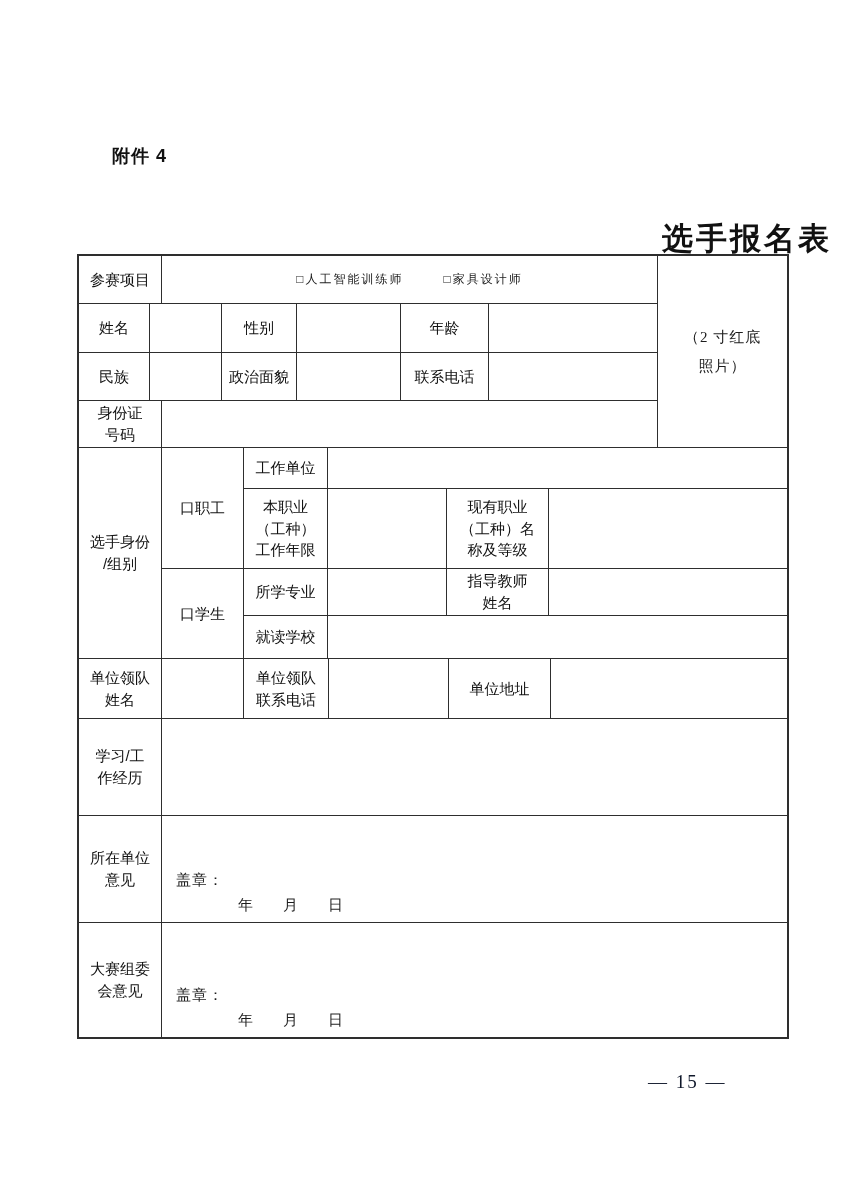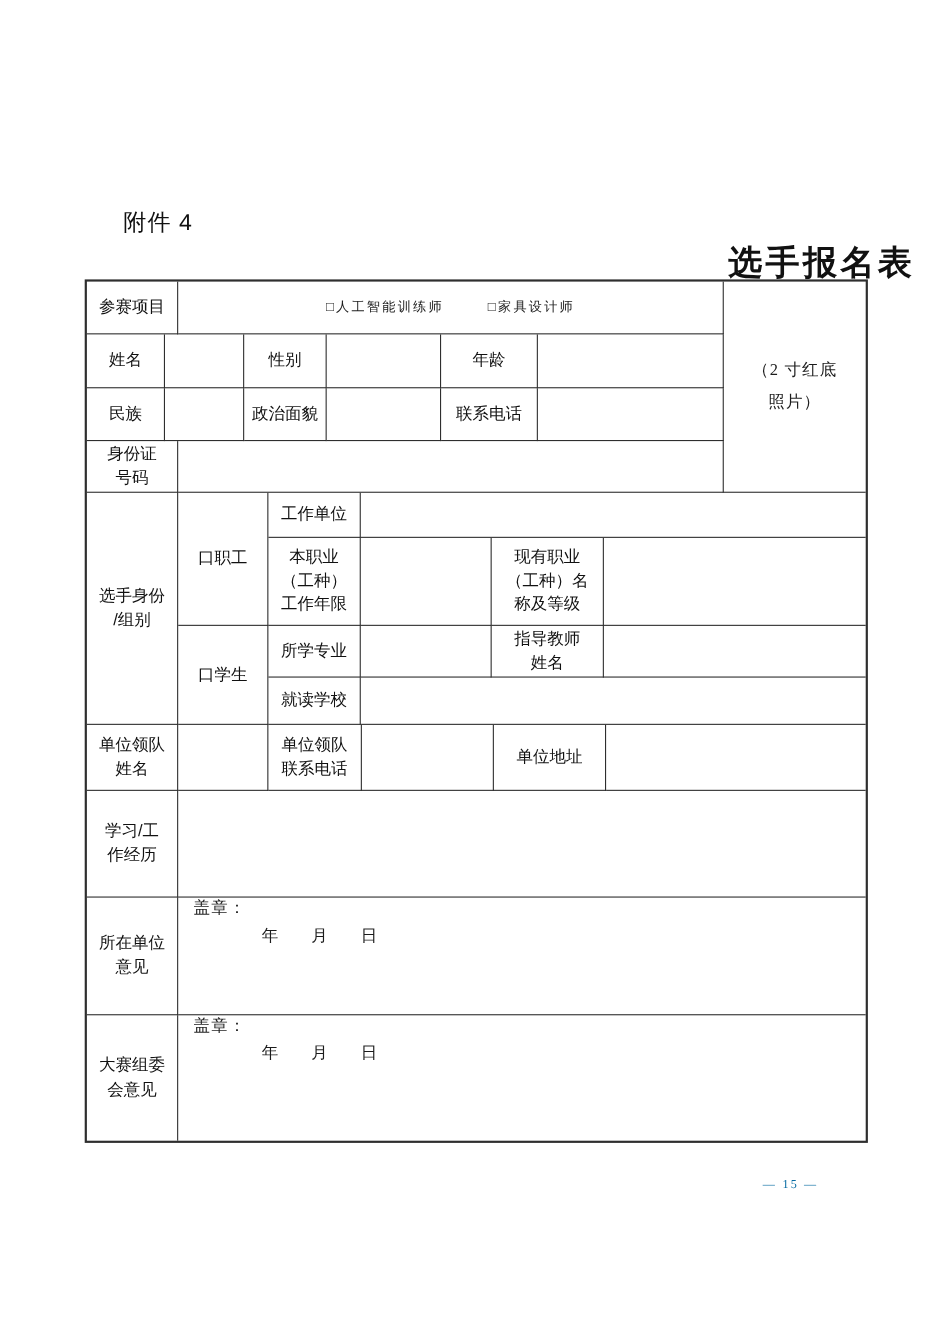--- a/index.html
+++ b/index.html
@@ -10,21 +10,21 @@
   body{
     width:848px;height:1200px;
     background:#ffffff;
     position:relative;
     font-family:"Liberation Sans","DejaVu Sans",sans-serif;
     color:var(--ink);
     overflow:hidden;
   }
   .attachment{
     position:absolute;left:112px;top:144px;
-    font-size:21px;font-weight:normal;letter-spacing:1px;margin-top:44px;
+    font-size:18px;font-weight:bold;letter-spacing:1px;
   }
   .doc-title{
     position:absolute;left:0;right:0;top:202px;
     text-align:right;
     font-family:"Liberation Serif","DejaVu Serif",serif;
     font-weight:bold;font-size:31px;letter-spacing:3px;
     margin:16px;
   }
   .sheet{
     position:absolute;left:77px;top:254px;
@@ -75,30 +75,30 @@
     font-size:15px;line-height:1.9;letter-spacing:1px;
     text-align:center;white-space:pre-line;
   }
   .opts-cell{gap:40px;}
   .opt{font-size:12px;letter-spacing:2px;}
   .sect-id{display:flex;}
   .id-right{display:flex;flex-direction:column;width:625px;}
   .id-block{display:flex;}
   .id-rows{display:flex;flex-direction:column;width:543px;}
   .seal-cell{
-    flex-direction:column;align-items:flex-start;justify-content:flex-start;
+    flex-direction:column;align-items:flex-start;justify-content:flex-end;
     padding:0 0 7px 14px;
   }
   .seal-label{font-size:15px;letter-spacing:1px;}
   .date-line{font-size:15px;margin:6px 0 0 62px;white-space:pre;}
   .page-number{
     position:absolute;left:648px;top:1071px;width:96px;
-    text-align:right;
+    text-align:left;
     font-family:"Liberation Serif","DejaVu Serif",serif;
-    font-size:11px;color:#0369a1;letter-spacing:2px;white-space:pre;
+    font-size:19px;color:#0f172a;letter-spacing:2px;white-space:pre;
   }
 </style>
 </head>
 <body>
 
 <div class="attachment">附件 4</div>
 <h1 class="doc-title">选手报名表</h1>
 
 <div class="sheet">
 

